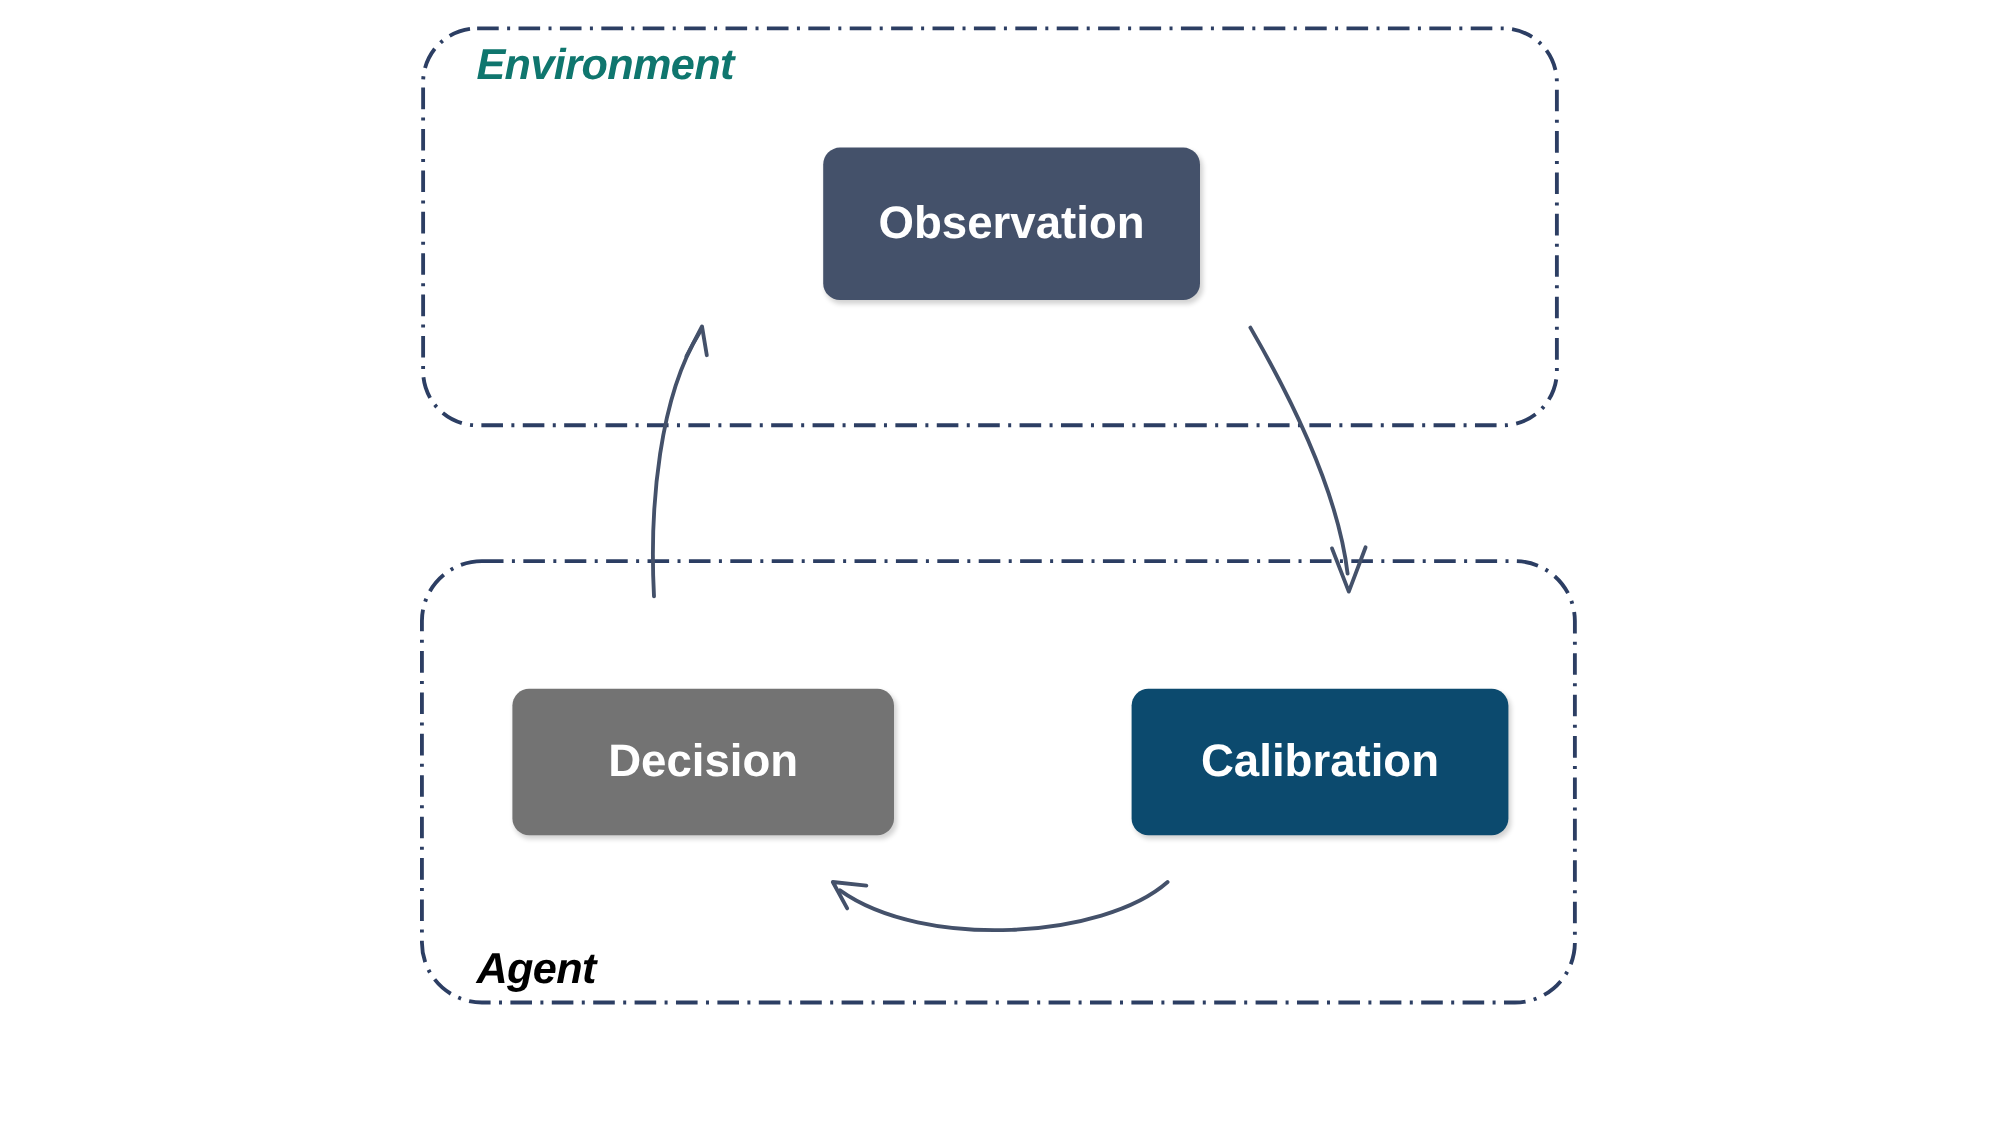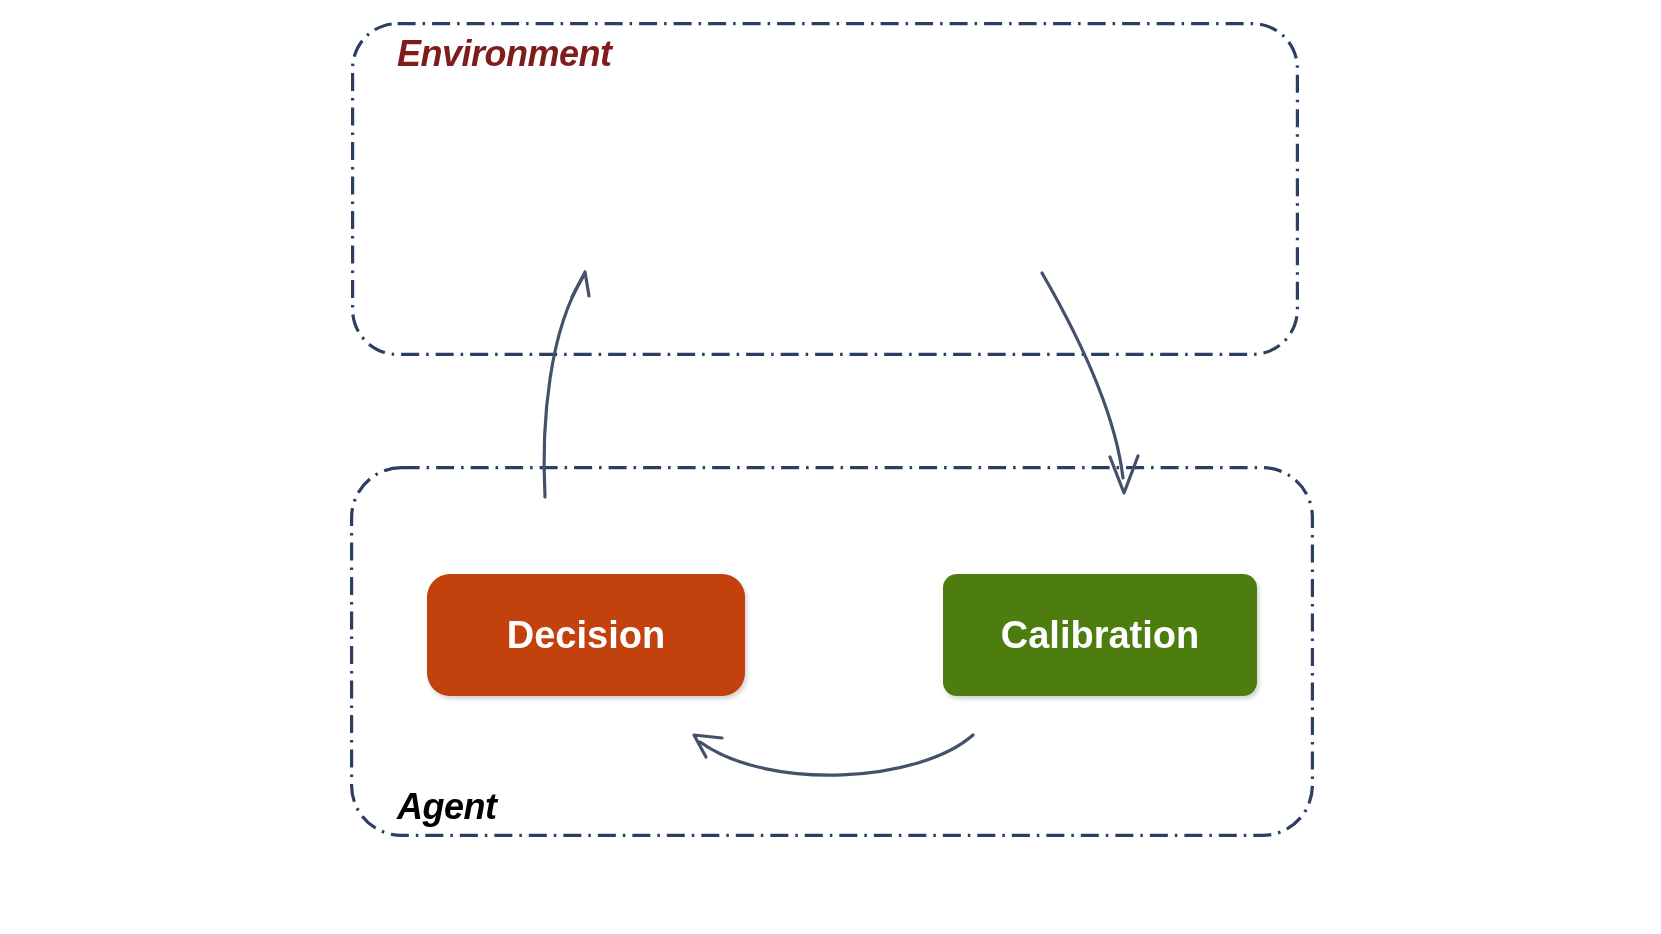--- a/index.html
+++ b/index.html
@@ -93,33 +93,34 @@
 </head>
 <body>
 
 <div id="canvas" style="width: 1661px; height: 934px; background: rgb(255, 255, 255);">
 
   <div class="group-box" id="env-box">
     <svg class="group-svg" viewBox="0 0 948 334" preserveAspectRatio="none">
       <rect x="1.6" y="1.6" width="944.8" height="330.8" rx="45" ry="45" fill="none" stroke="#2C3E63" stroke-width="3.2" stroke-dasharray="18 7 2.5 7" stroke-linecap="butt" vector-effect="non-scaling-stroke"></rect>
     </svg>
   </div>
-  <div class="group-label" id="env-label" style="color: #7f1d1d;">Environment</div>
+  <div class="group-label" id="env-label" style="color: #0f766e;">Environment</div>
 
   <div class="group-box" id="agent-box">
     <svg class="group-svg" viewBox="0 0 964 371" preserveAspectRatio="none">
       <rect x="1.6" y="1.6" width="960.8" height="367.8" rx="50" ry="50" fill="none" stroke="#2C3E63" stroke-width="3.2" stroke-dasharray="18 7 2.5 7" stroke-linecap="butt" vector-effect="non-scaling-stroke"></rect>
     </svg>
   </div>
   <div class="group-label" id="agent-label" style="color: rgb(0, 0, 0);">Agent</div>
 
+  <div class="node" id="node-observation" style="background: rgb(68, 81, 106); color: rgb(255, 255, 255);">Observation</div>
 
-  <div class="node" id="node-decision" style="background: #c2410c; color: rgb(255, 255, 255); border-radius: 23px;">Decision</div>
+  <div class="node" id="node-decision" style="background: #737373; color: rgb(255, 255, 255);">Decision</div>
 
-  <div class="node" id="node-calibration" style="background: #4d7c0f; color: rgb(255, 255, 255);">Calibration</div>
+  <div class="node" id="node-calibration" style="background: #0c4a6e; color: rgb(255, 255, 255);">Calibration</div>
 
   <svg id="arrow-layer" viewBox="0 0 1661 934">
 
     <g>
       <path class="arrow-path" stroke="#44516A" d="M 545,497 C 541,420 550,330 583,277"></path>
       <path class="arrow-head" stroke="#44516A" d="M 572,297 L 585,272 L 589,296"></path>
     </g>
 
     <g>
       <path class="arrow-path" stroke="#44516A" d="M 1042,273 C 1075,330 1115,410 1123,478"></path>

